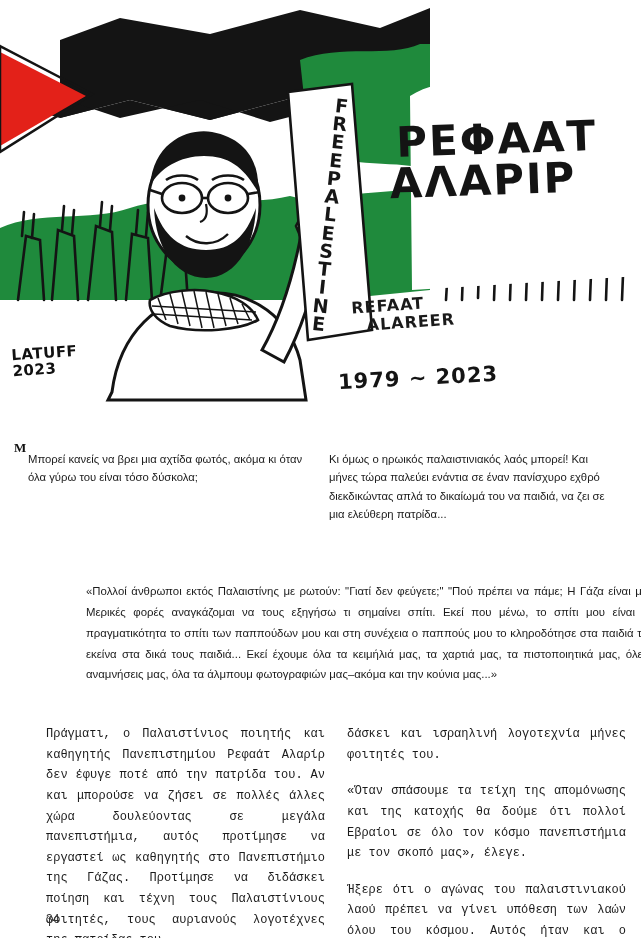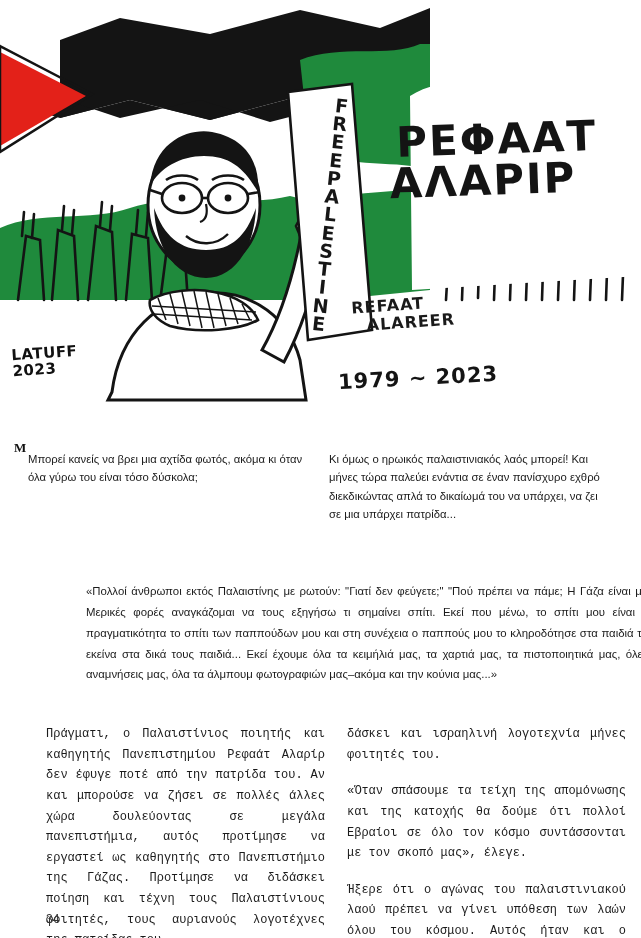--- a/index.html
+++ b/index.html
@@ -318,32 +318,32 @@
 
 <div class="content">
 
   <div class="drop-mu">Μ</div>
 
   <div class="two-col-top">
     <div class="col">
       <p class="para">Μπορεί κανείς να βρει μια αχτίδα φωτός, ακόμα κι όταν όλα γύρω του είναι τόσο δύσκολα;</p>
     </div>
     <div class="col">
-      <p class="para">Κι όμως ο ηρωικός παλαιστινιακός λαός μπορεί! Και μήνες τώρα παλεύει ενάντια σε έναν πανίσχυρο εχθρό διεκδικώντας απλά το δικαίωμά του να υπάρχει, να ζει σε μια υπάρχει πατρίδα...</p>
+      <p class="para">Κι όμως ο ηρωικός παλαιστινιακός λαός μπορεί! Και μήνες τώρα παλεύει ενάντια σε έναν πανίσχυρο εχθρό διεκδικώντας απλά το δικαίωμά του να παιδιά, να ζει σε μια ελεύθερη πατρίδα...</p>
     </div>
   </div>
 
 
   <blockquote class="quote-block">«Πολλοί άνθρωποι εκτός Παλαιστίνης με ρωτούν: "Γιατί δεν φεύγετε;" "Πού πρέπει να πάμε; Η Γάζα είναι μικρή. Μερικές φορές αναγκάζομαι να τους εξηγήσω τι σημαίνει σπίτι. Εκεί που μένω, το σπίτι μου είναι στην πραγματικότητα το σπίτι των παππούδων μου και στη συνέχεια ο παππούς μου το κληροδότησε στα παιδιά του κι εκείνα στα δικά τους παιδιά... Εκεί έχουμε όλα τα κειμήλιά μας, τα χαρτιά μας, τα πιστοποιητικά μας, όλες τις αναμνήσεις μας, όλα τα άλμπουμ φωτογραφιών μας–ακόμα και την κούνια μας...»</blockquote>
 
   <div class="two-col-bottom">
     <div class="col">
       <p class="para">Πράγματι, ο Παλαιστίνιος ποιητής και καθηγητής Πανεπιστημίου Ρεφαάτ Αλαρίρ δεν έφυγε ποτέ από την πατρίδα του. Αν και μπορούσε να ζήσει σε πολλές άλλες χώρα δουλεύοντας σε μεγάλα πανεπιστήμια, αυτός προτίμησε να εργαστεί ως καθηγητής στο Πανεπιστήμιο της Γάζας. Προτίμησε να διδάσκει ποίηση και τέχνη τους Παλαιστίνιους φοιτητές, τους αυριανούς λογοτέχνες της πατρίδας του.</p>
     </div>
     <div class="col">
       <p class="para">δάσκει και ισραηλινή λογοτεχνία μήνες φοιτητές του.</p>
-      <p class="para">«Όταν σπάσουμε τα τείχη της απομόνωσης και της κατοχής θα δούμε ότι πολλοί Εβραίοι σε όλο τον κόσμο συντάσσονται με τον σκοπό μας», έλεγε.</p>
+      <p class="para">«Όταν σπάσουμε τα τείχη της απομόνωσης και της κατοχής θα δούμε ότι πολλοί Εβραίοι σε όλο τον κόσμο πανεπιστήμια με τον σκοπό μας», έλεγε.</p>
       <p class="para">Ήξερε ότι ο αγώνας του παλαιστινιακού λαού πρέπει να γίνει υπόθεση των λαών όλου του κόσμου. Αυτός ήταν και ο λόγος που καλούσε τους νέους Παλαιστίνιους να μάθουν αγγλικά, για να «σπάσουν» τη δυσκολία της γλώσσας και να πουν τις ιστορίες τους, τις ιστορίες της Παλαιστίνης...</p>
     </div>
   </div>
 
   <div class="page-number">34</div>
 </div>
 
 </body></html>

